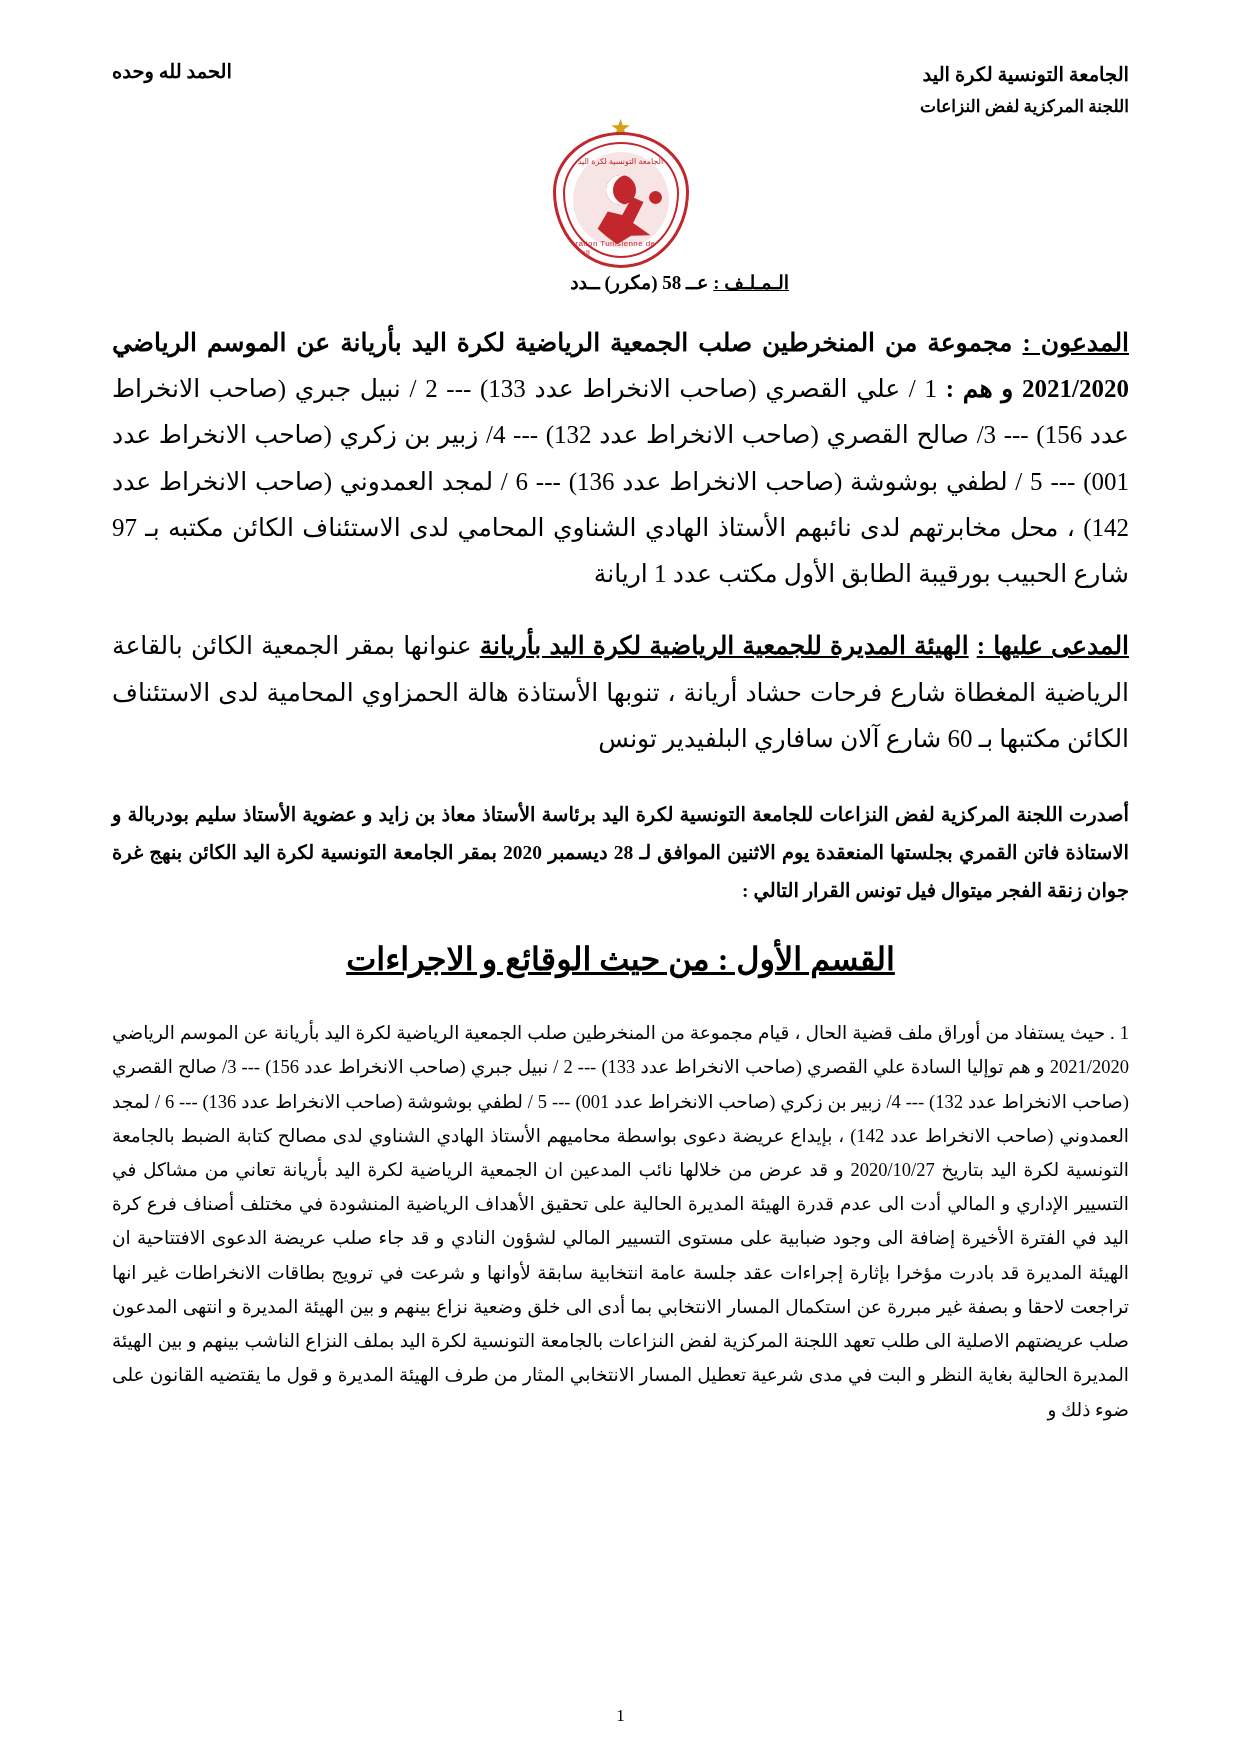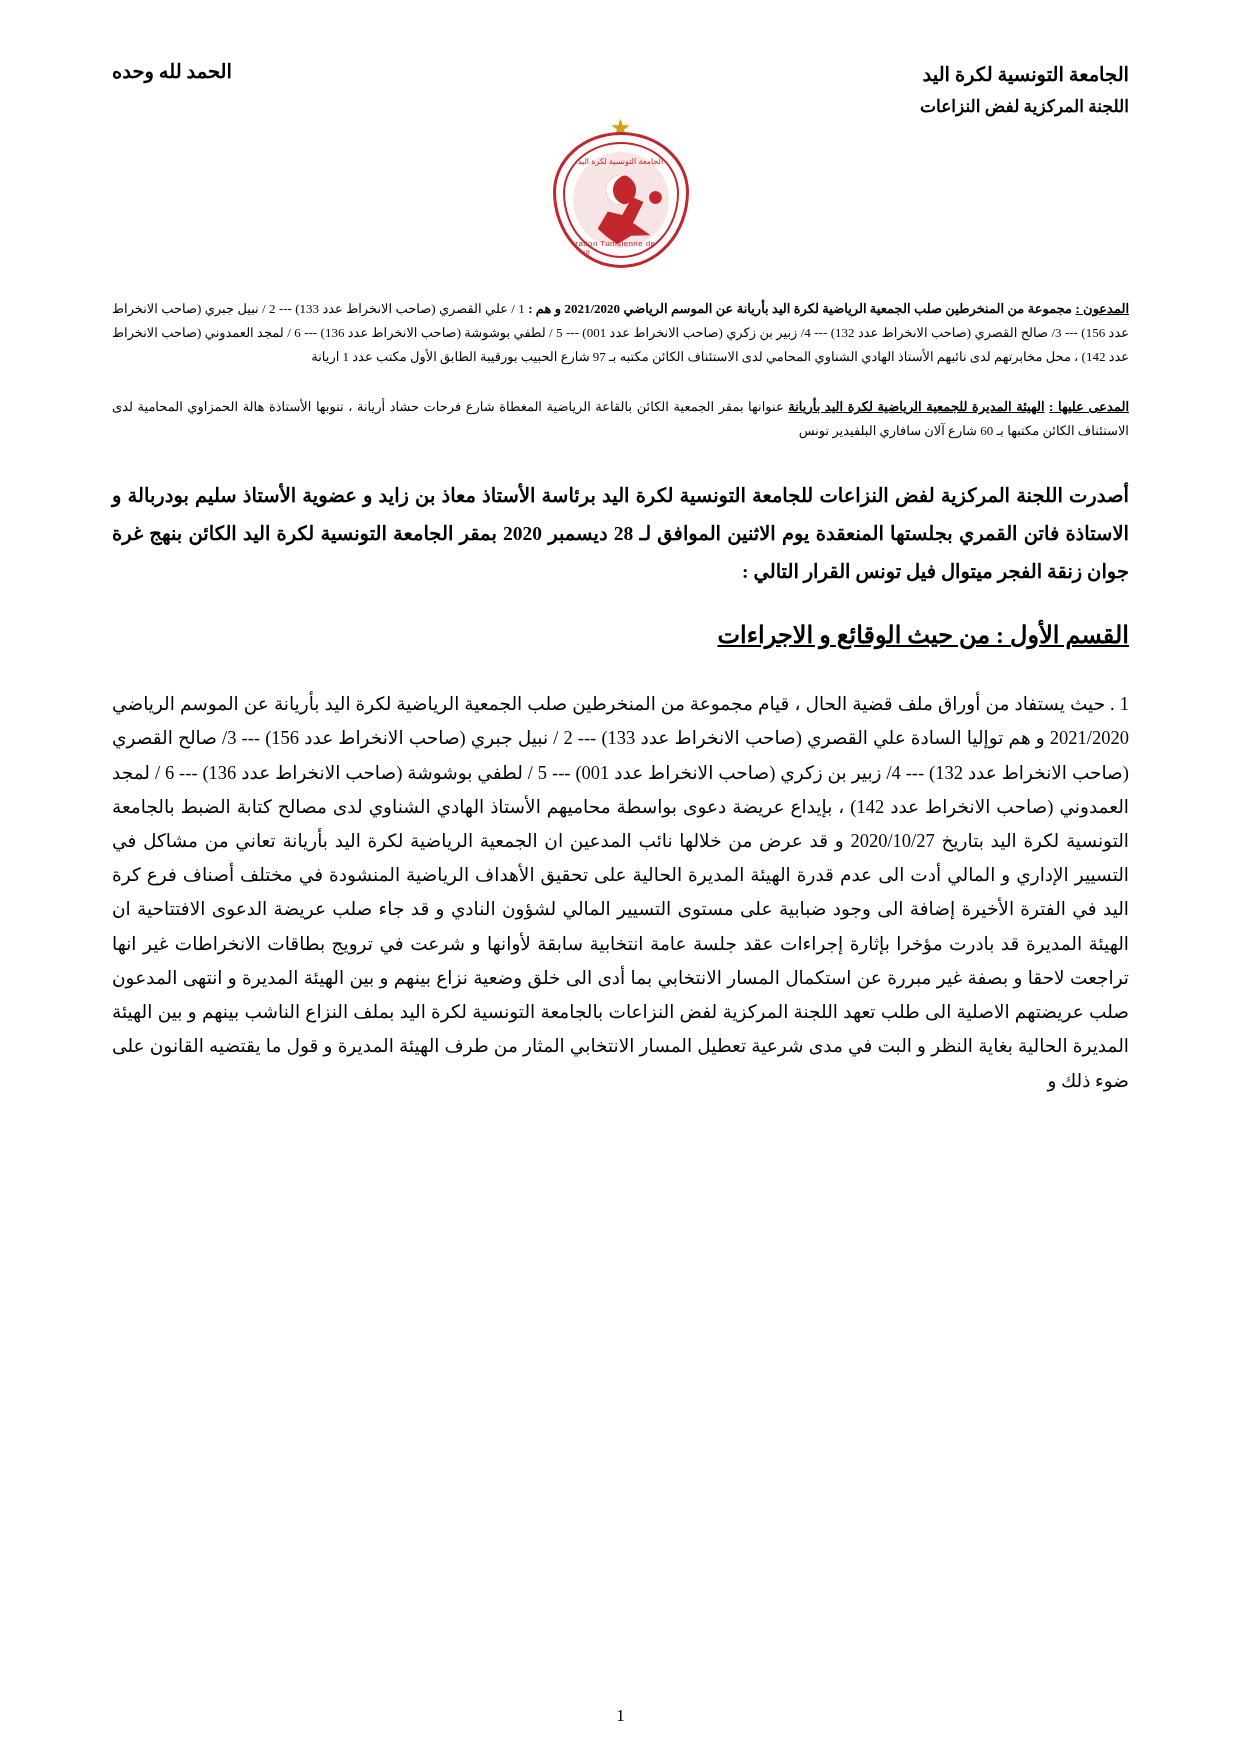--- a/index.html
+++ b/index.html
@@ -163,33 +163,34 @@
     padding-right: 340px;
   }
   .meta-line .ul {
     text-decoration: underline;
   }
   .meta-line .val {
     font-weight: bold;
   }
   
   .para {
-    font-size: 13px;
+    font-size: 25px;
     line-height: 1.85;
     text-align: justify;
     text-align-last: right;
     margin: 0 0 10px 0;
   }
   .para.block-gap { margin-top: 26px; }
   .b { font-weight: bold; }
   .bu { font-weight: bold; text-decoration: underline; }
 
   .section-heading {
-    font-weight: bold;
-    font-size: 24px;
+    text-align: center;
+    font-weight: bold;
+    font-size: 32px;
     text-decoration: underline;
     margin: 30px 0 26px 0;
   }
   .intro-block {
     font-weight: bold;
     font-size: 19.5px;
     line-height: 1.95;
     text-align: justify;
     text-align-last: right;
     margin-top: 34px;
@@ -231,20 +232,24 @@
         <div class="arc-text-top">الجامعة التونسية لكرة اليد</div>
         <div class="crescent"></div>
         <div class="player"></div>
         <div class="ball"></div>
         <div class="arc-text">Federation Tunisienne de Handball</div>
       </div>
     </div>
   </div>
 
 
+  <div class="meta-line">
+    <span class="ul">الـمـلـف :</span>
+    <span class="val">عــ 58 (مكرر)  ــدد</span>
+  </div>
 
 
   <div class="para block-gap">
     <span class="bu">المدعون :</span>
     <span class="b">مجموعة من المنخرطين صلب الجمعية الرياضية لكرة اليد بأريانة عن الموسم الرياضي 2021/2020 و هم :</span>
     <span>1 / علي القصري (صاحب الانخراط عدد 133) --- 2 / نبيل جبري (صاحب الانخراط عدد 156) --- 3/ صالح القصري (صاحب الانخراط عدد 132) --- 4/ زبير بن زكري (صاحب الانخراط عدد 001) --- 5 / لطفي بوشوشة (صاحب الانخراط عدد 136) --- 6 / لمجد العمدوني (صاحب الانخراط عدد 142) ،  محل مخابرتهم لدى نائبهم الأستاذ الهادي الشناوي المحامي لدى الاستئناف الكائن مكتبه بـ 97 شارع الحبيب بورقيبة الطابق الأول مكتب عدد 1 اريانة</span>
   </div>
 
   <div class="para block-gap">
     <span class="bu">المدعى عليها :</span>

